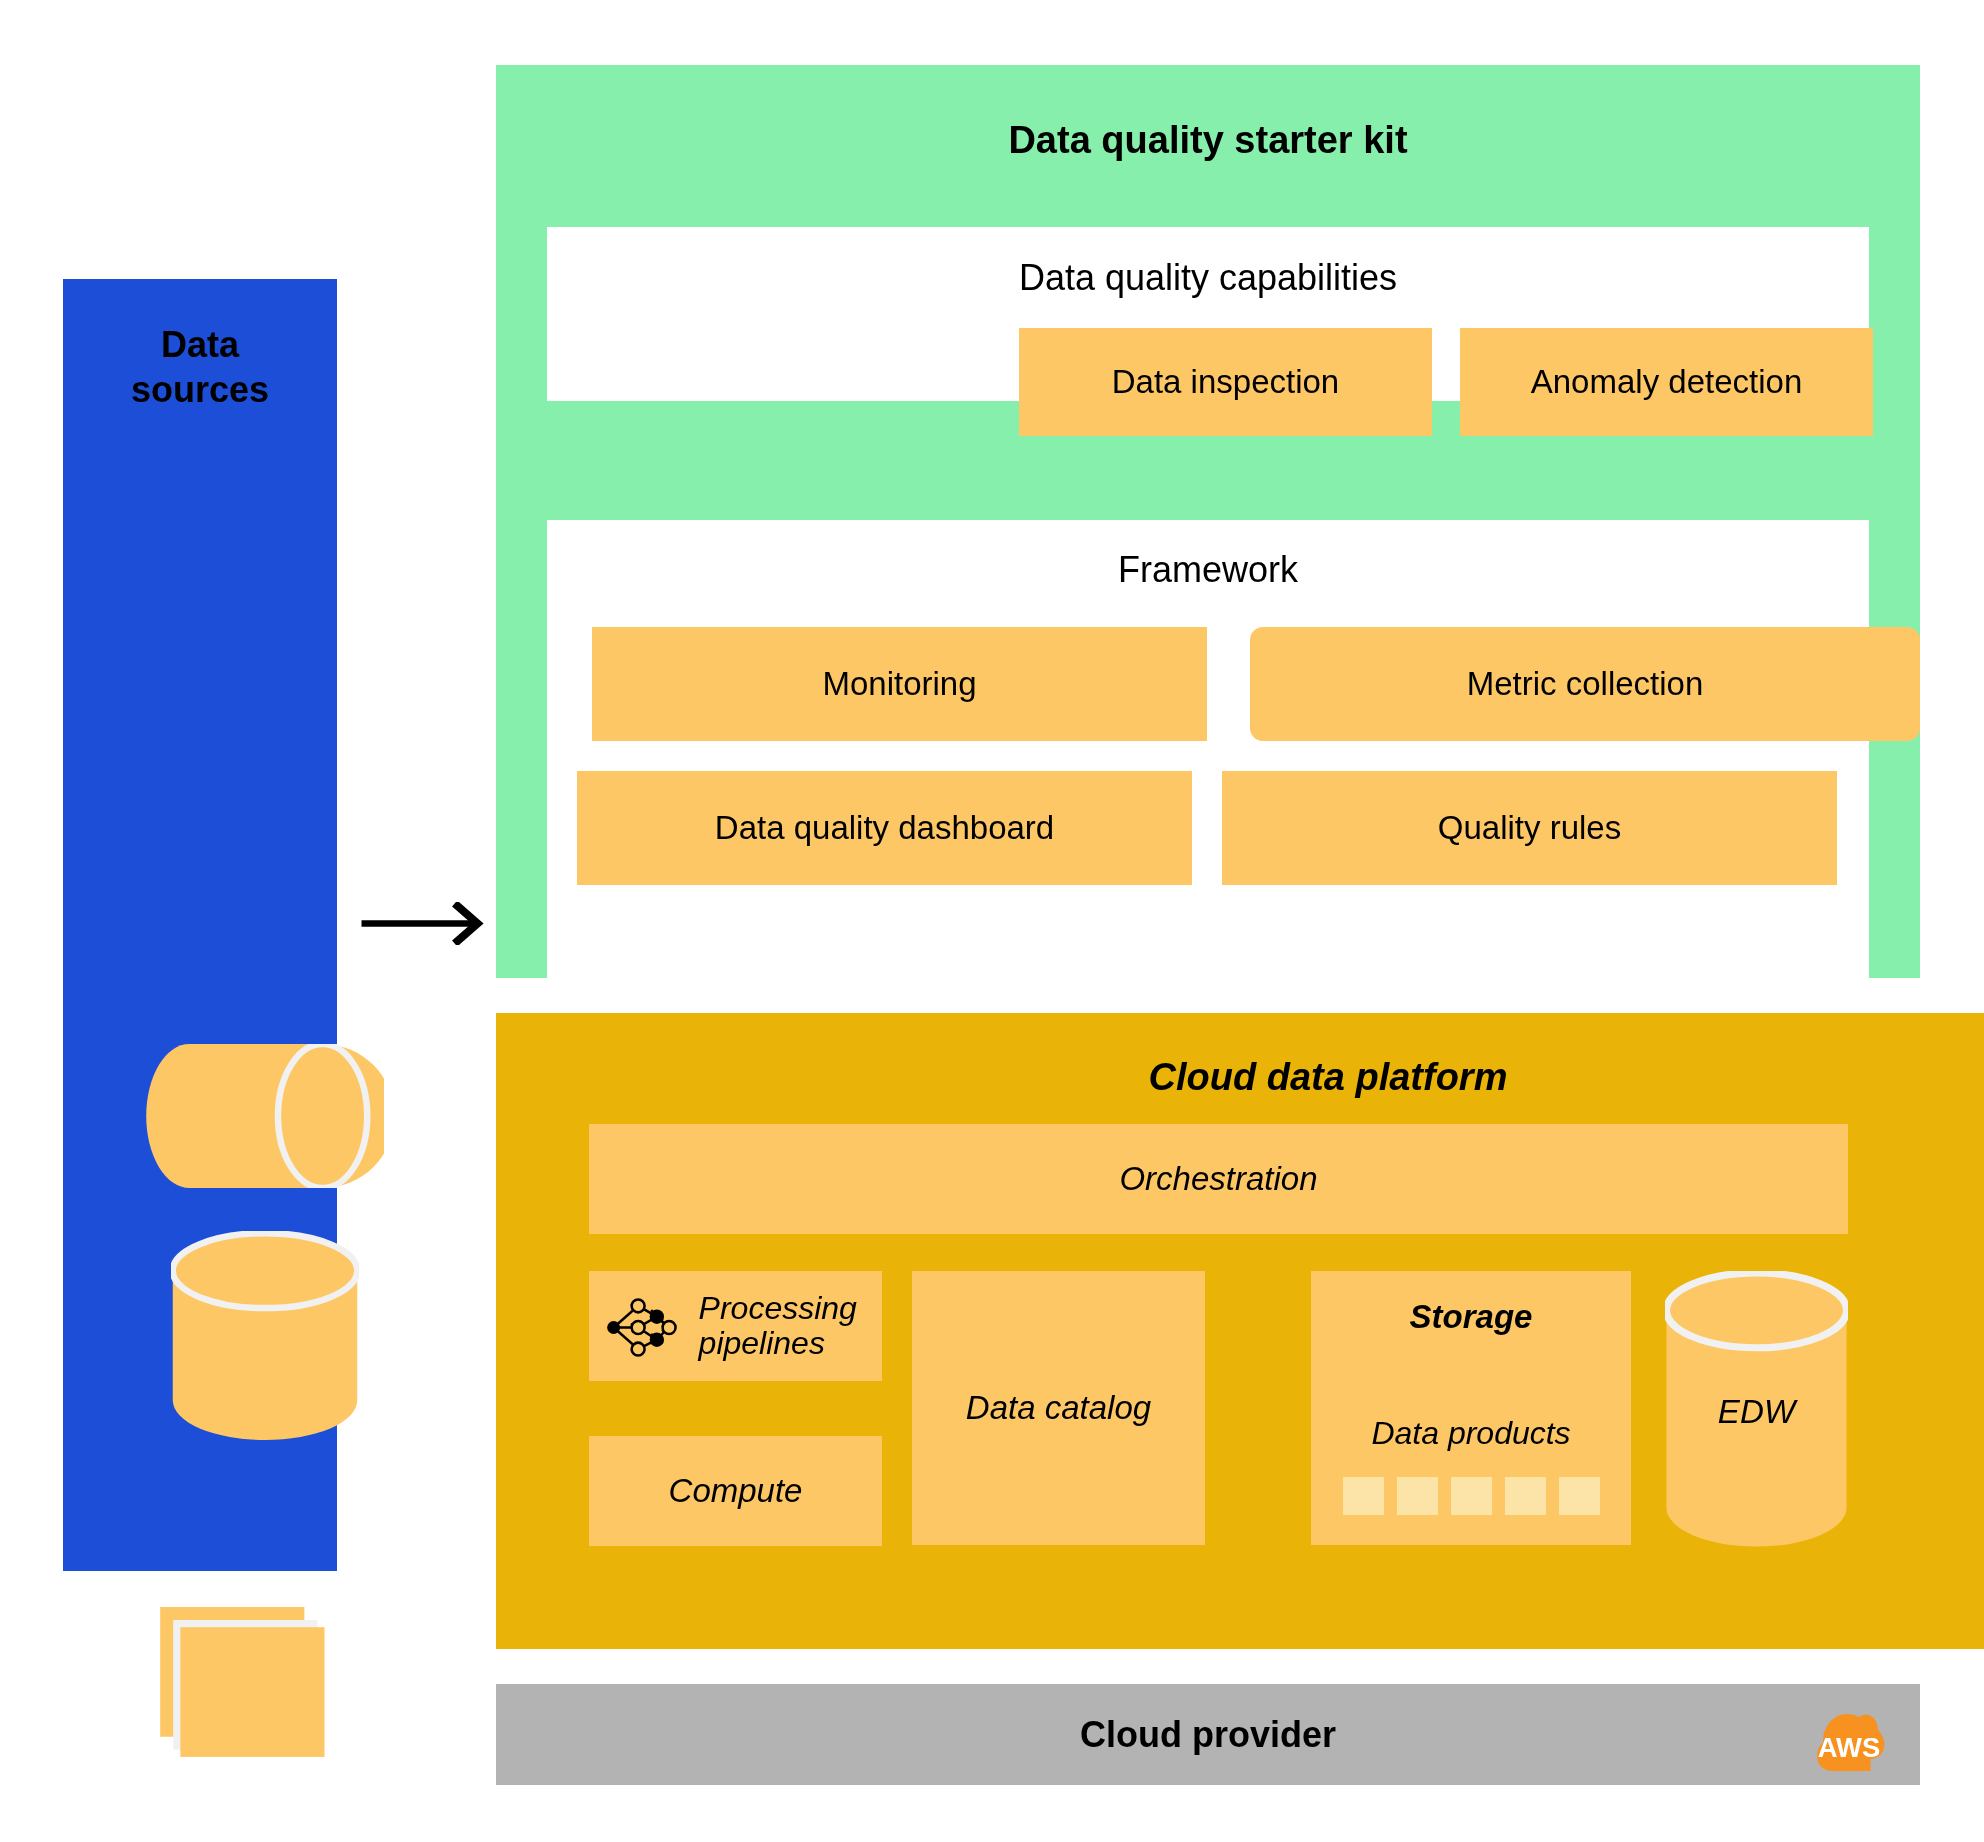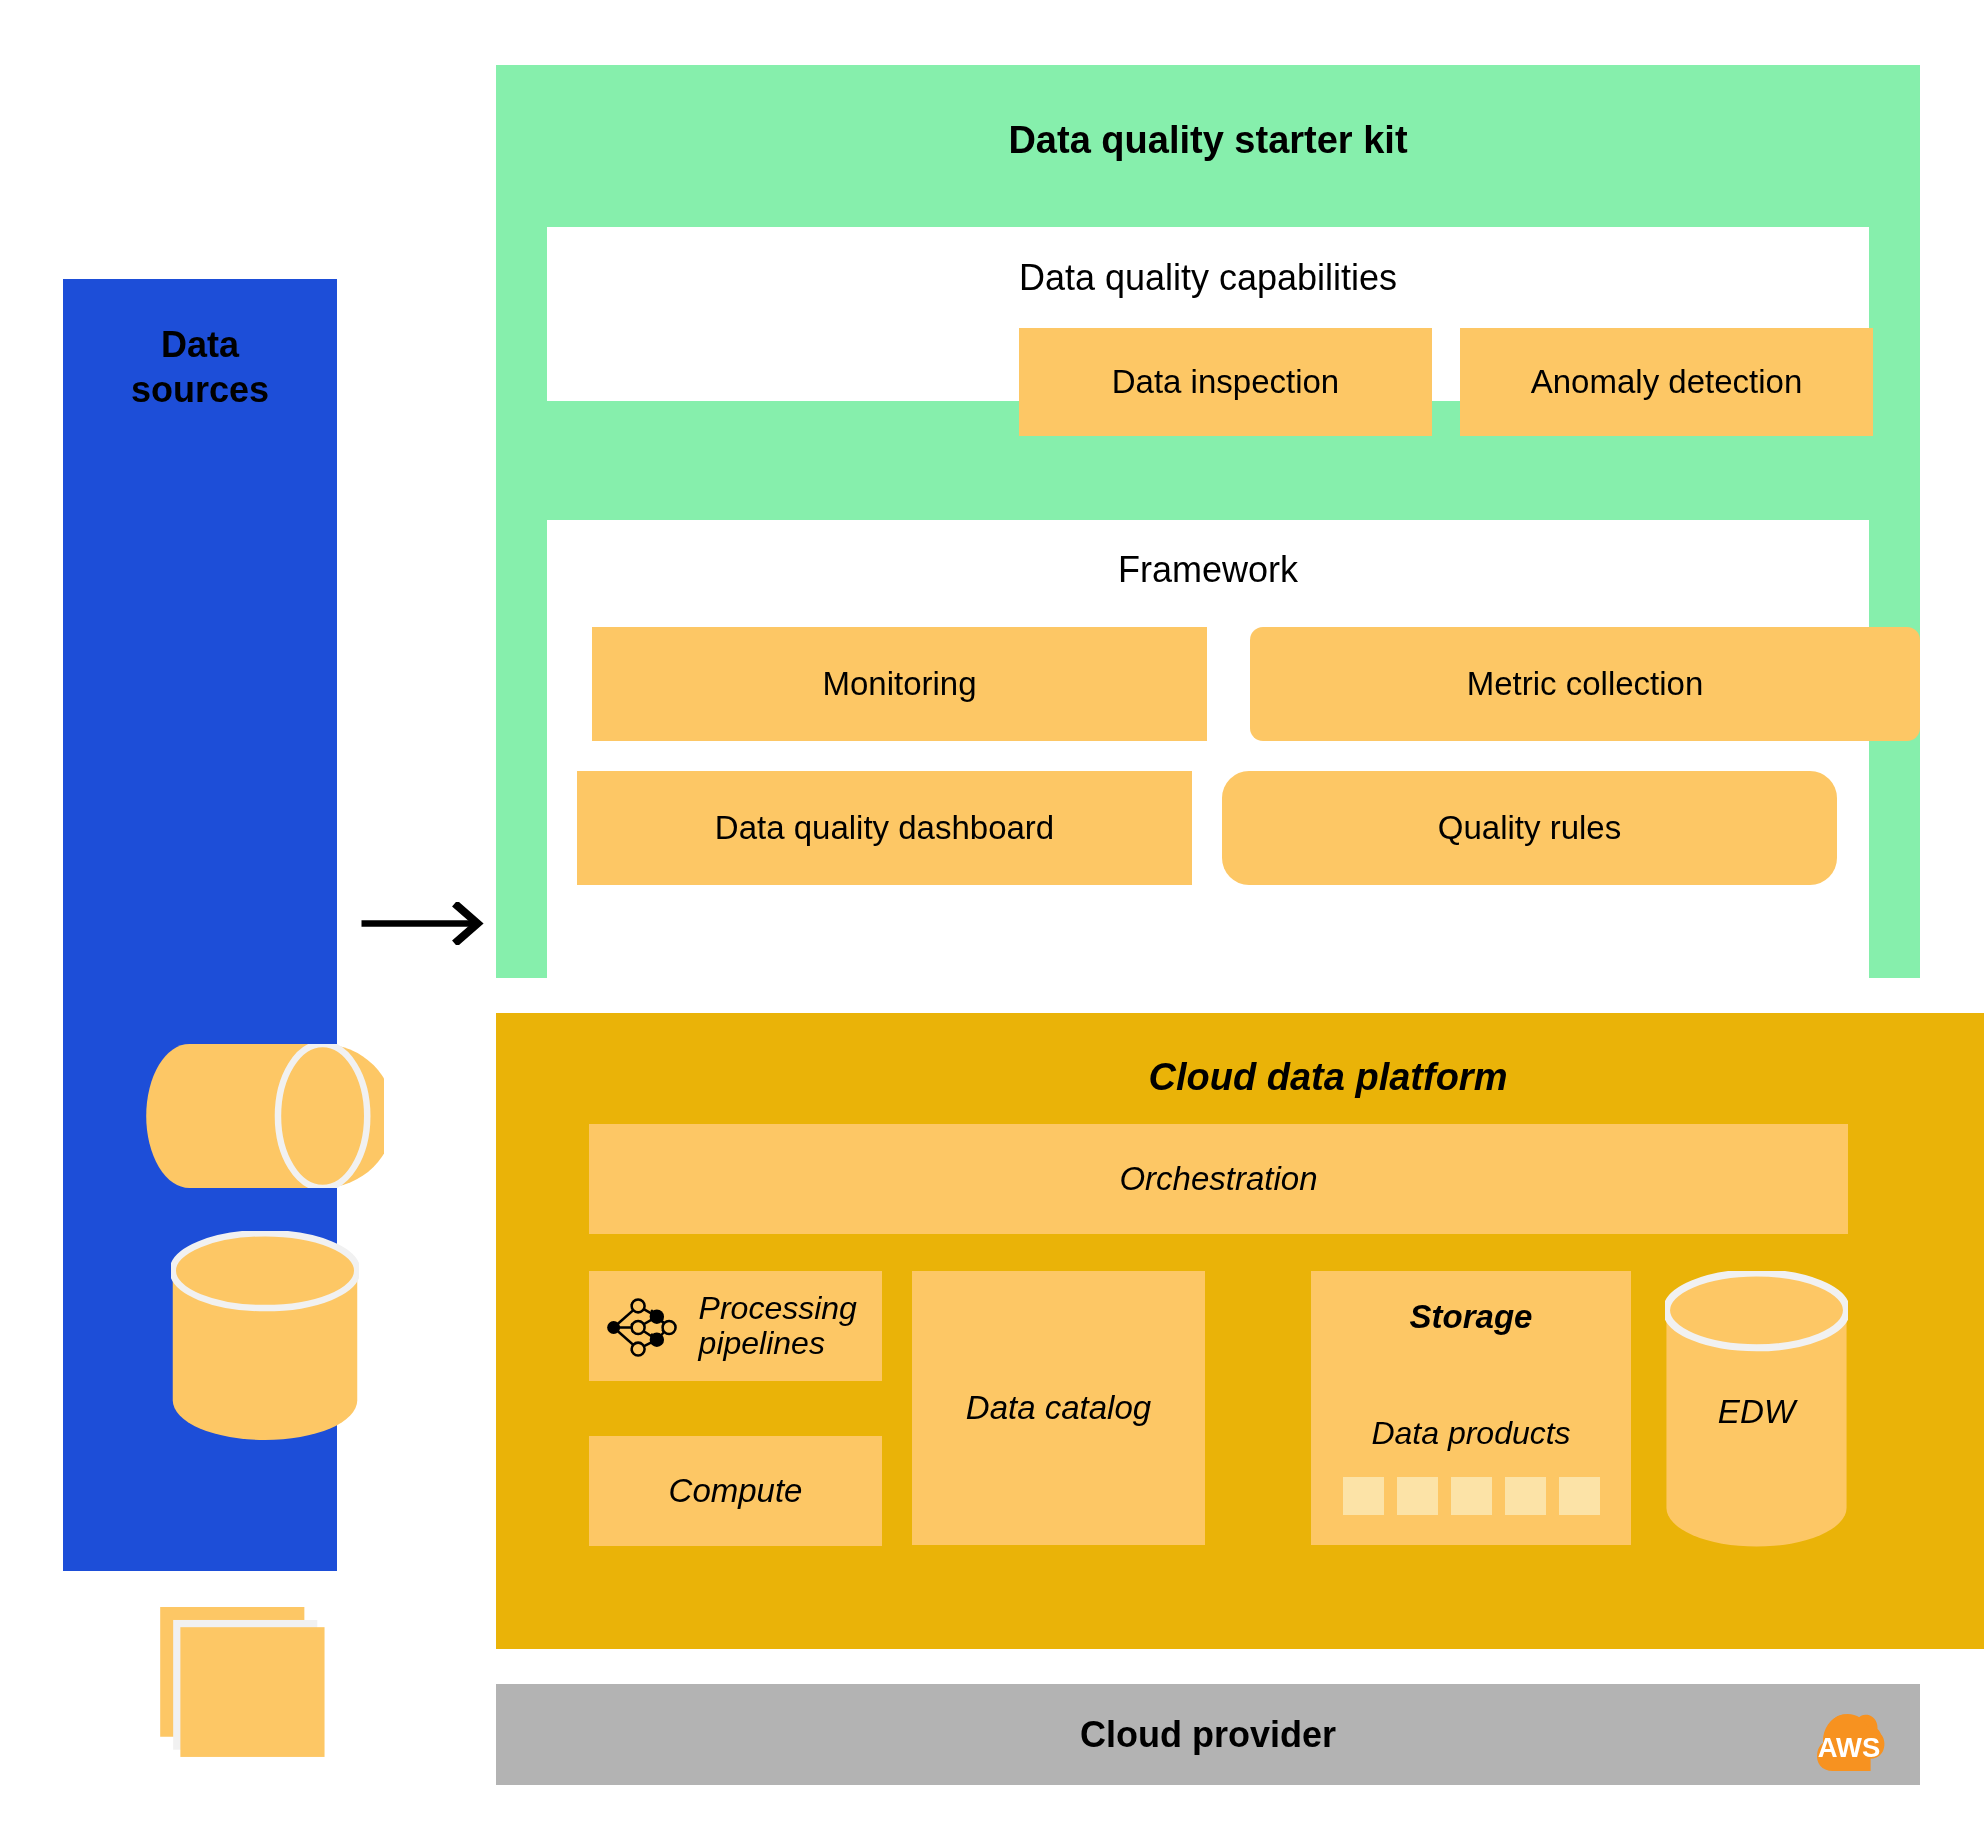--- a/index.html
+++ b/index.html
@@ -158,21 +158,21 @@
 
     <div class="abs orange" style="left:30px;top:107px;width:615px;height:114px;margin-left:15px;">
       <div class="box-label">Monitoring</div>
     </div>
     <div class="abs orange" style="left:703px;top:107px;width:670px;height:114px;border-radius:13px;">
       <div class="box-label">Metric collection</div>
     </div>
     <div class="abs orange" style="left:30px;top:251px;width:615px;height:114px;">
       <div class="box-label">Data quality dashboard</div>
     </div>
-    <div class="abs orange" style="left:675px;top:251px;width:615px;height:114px;border-radius:27px;">
+    <div class="abs orange" style="left:675px;top:251px;width:615px;height:114px;">
       <div class="box-label">Quality rules</div>
     </div>
   </div>
 </div>
 
 <div class="abs" id="cdp-panel">
 
   <div id="cdp-panel-title">Cloud data platform</div>
 
   <div class="abs orange" style="left:93px;top:111px;width:1259px;height:110px;">

